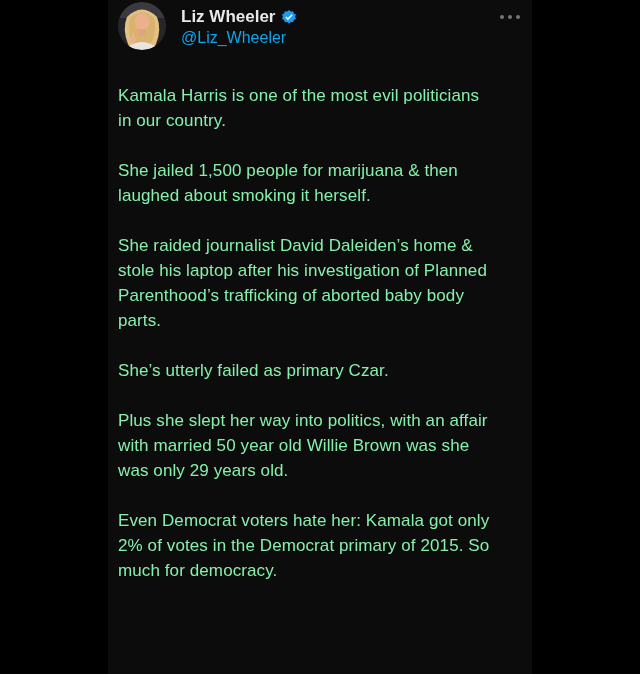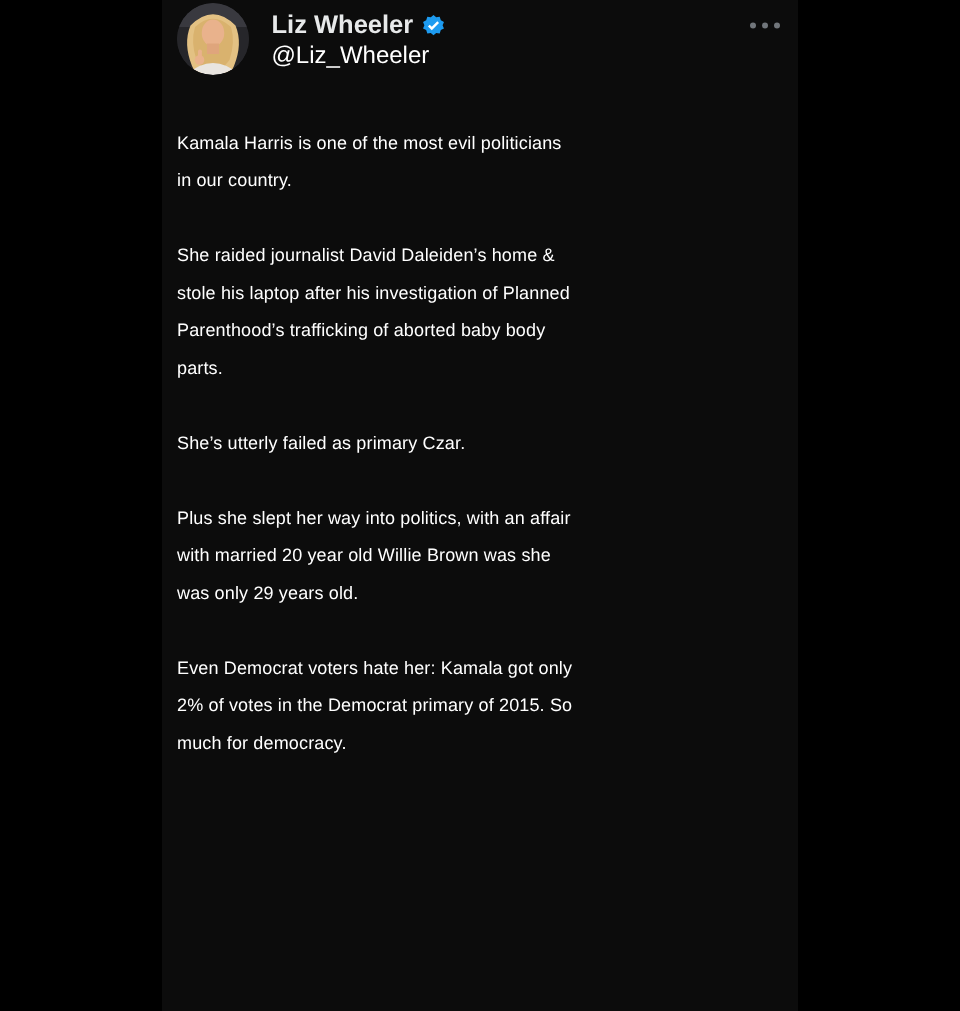--- a/index.html
+++ b/index.html
@@ -60,21 +60,21 @@
     cursor: pointer;
   }
   .verified-badge {
     width: 18px;
     height: 18px;
     display: inline-block;
   }
   .author-handle {
     font-size: 16px;
     line-height: 20px;
-    color: #ffffff;
+    color: #0ea5e9;
     margin-top: 1px;
     cursor: pointer;
   }
   .more-button {
     margin-left: auto;
     padding-top: 13px;
     padding-right: 2px;
     display: flex;
     gap: 4px;
     cursor: pointer;
@@ -82,22 +82,22 @@
     border: none;
   }
   .more-button .dot {
     width: 4px;
     height: 4px;
     border-radius: 50%;
     background: #71767b;
   }
   .tweet-body {
     margin-top: 33px;
-    color: #ffffff;
-    font-size: 12px;
+    color: #86efac;
+    font-size: 17px;
     line-height: 25px;
     letter-spacing: 0.1px;
   }
   .tweet-body p {
     margin: 0 0 25px 0;
     white-space: pre-line;
   }
 </style>
 </head>
 <body>
@@ -144,27 +144,29 @@
       <button class="more-button" aria-label="More">
         <span class="dot"></span>
         <span class="dot"></span>
         <span class="dot"></span>
       </button>
     </div>
 
     <div class="tweet-body">
       <p>Kamala Harris is one of the most evil politicians
 in our country.</p>
+      <p>She jailed 1,500 people for marijuana &amp; then
+laughed about smoking it herself.</p>
       <p>She raided journalist David Daleiden’s home &amp;
 stole his laptop after his investigation of Planned
 Parenthood’s trafficking of aborted baby body
 parts.</p>
       <p>She’s utterly failed as primary Czar.</p>
       <p>Plus she slept her way into politics, with an affair
-with married 20 year old Willie Brown was she
+with married 50 year old Willie Brown was she
 was only 29 years old.</p>
       <p>Even Democrat voters hate her: Kamala got only
 2% of votes in the Democrat primary of 2015. So
 much for democracy.</p>
     </div>
 
   </div>
 </div>
 
 </body></html>

